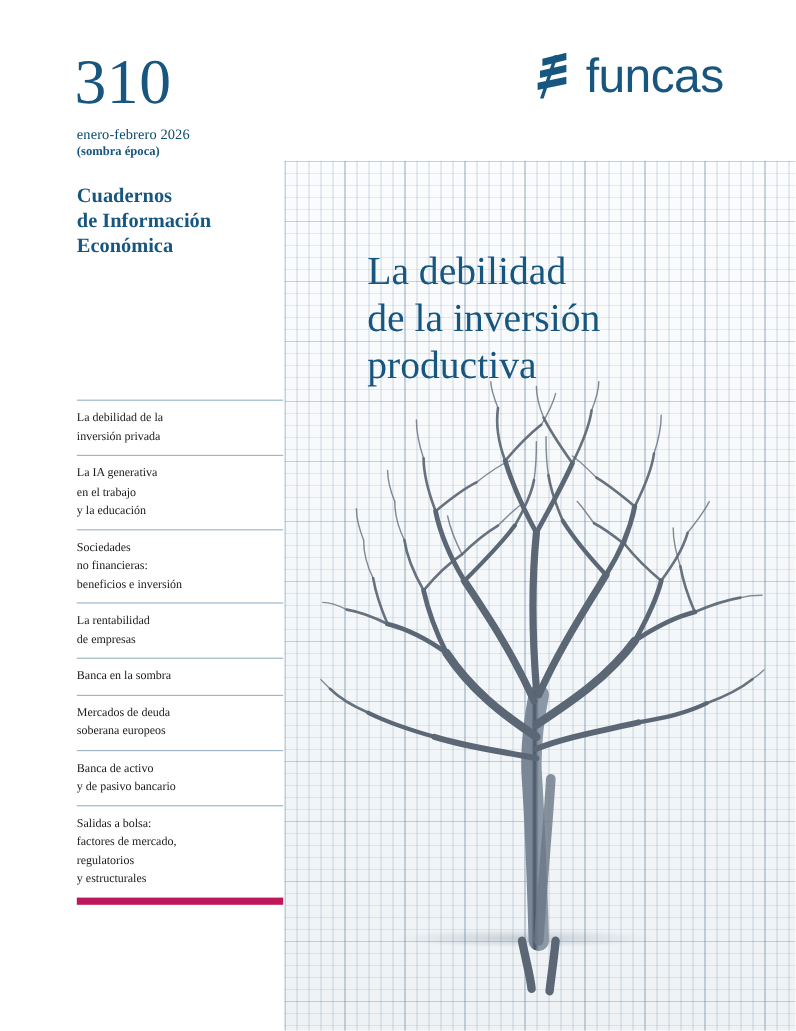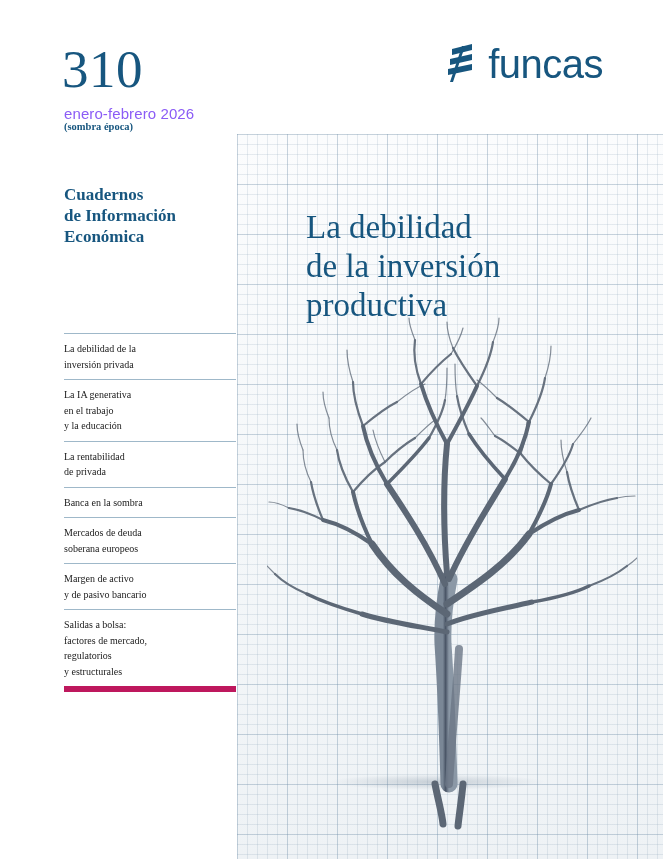--- a/index.html
+++ b/index.html
@@ -42,23 +42,23 @@
     line-height: 55px;
     color: #17567f;
     letter-spacing: 0.5px;
     font-weight: 400;
   }
 
   .issue-date {
     position: absolute;
     left: 64px;
     top: 105px;
-    font-family: Liberation Sans, sans-serif;
-    font-size: 15px;
-    color: #8b5cf6;
+    font-family: Liberation Serif, serif;
+    font-size: 12px;
+    color: #0c4a6e;
     letter-spacing: 0.1px;
   }
   .issue-epoch {
     position: absolute;
     left: 64px;
     top: 121px;
     font-family: "Liberation Serif", serif;
     font-size: 10.5px;
     font-weight: bold;
     color: #17567f;
@@ -67,21 +67,20 @@
   .journal-title {
     position: absolute;
     left: 64px;
     top: 152px;
     width: 170px;
     font-family: "Liberation Serif", serif;
     font-size: 17px;
     line-height: 21px;
     font-weight: bold;
     color: #17567f;
-    margin-top: 32px;
   }
 
   
   .toc {
     position: absolute;
     left: 64px;
     top: 333px;
     width: 172px;
   }
   .toc-item {
@@ -205,38 +204,43 @@
         <div>La debilidad de la</div>
         <div>inversión privada</div>
       </div>
 
       <div class="toc-item">
         <div>La IA generativa</div>
         <div>en el trabajo</div>
         <div>y la educación</div>
       </div>
 
+      <div class="toc-item">
+        <div>Sociedades</div>
+        <div>no financieras:</div>
+        <div>beneficios e inversión</div>
+      </div>
 
       <div class="toc-item">
         <div>La rentabilidad</div>
-        <div>de privada</div>
+        <div>de empresas</div>
       </div>
 
 
       <div class="toc-item">
         <div>Banca en la sombra</div>
       </div>
 
       <div class="toc-item">
         <div>Mercados de deuda</div>
         <div>soberana europeos</div>
       </div>
 
       <div class="toc-item">
-        <div>Margen de activo</div>
+        <div>Banca de activo</div>
         <div>y de pasivo bancario</div>
       </div>
 
       <div class="toc-item">
         <div>Salidas a bolsa:</div>
         <div>factores de mercado,</div>
         <div>regulatorios</div>
         <div>y estructurales</div>
       </div>
 

